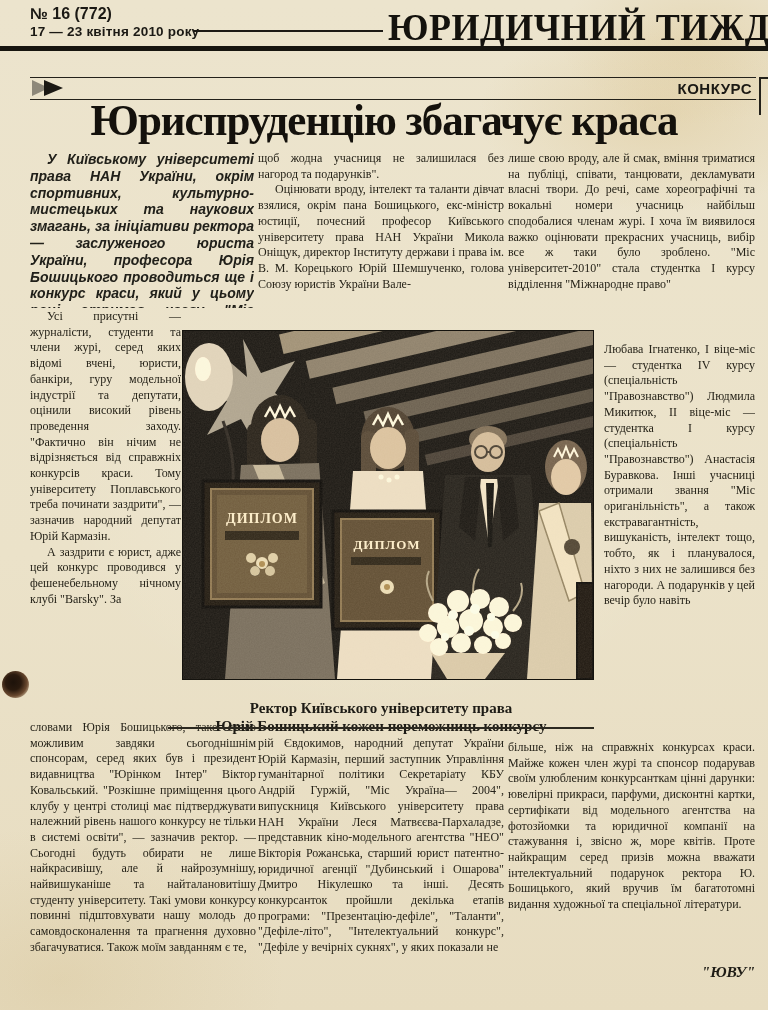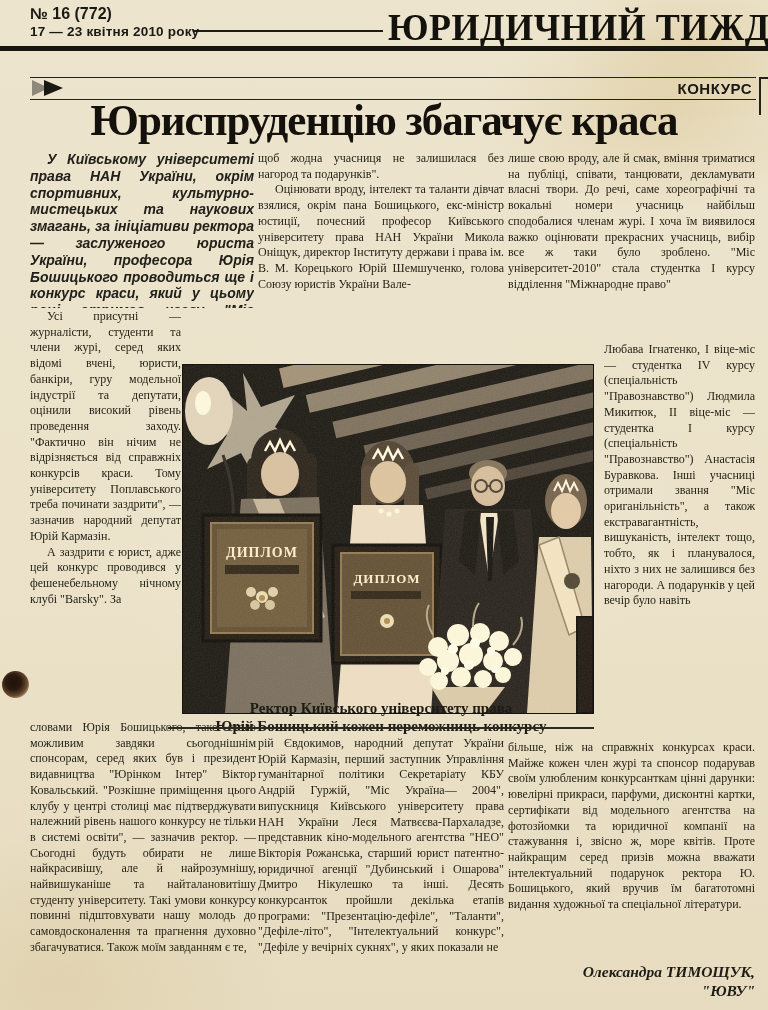--- a/index.html
+++ b/index.html
@@ -48,21 +48,21 @@
   .col1-wide{left:30px;top:720px;width:226px;height:288px;}
   .col2-top{left:258px;top:151px;width:246px;height:175px;}
   .col2-bottom{left:258px;top:736px;width:246px;height:272px;}
   .col3-top{left:508px;top:151px;width:247px;height:168px;}
   .col3-narrow{left:604px;top:318px;width:151px;height:412px;margin-top:24px;}
   .col3-wide{left:508px;top:740px;width:247px;height:218px;}
   .byline{position:absolute;left:478px;top:962px;width:277px;text-align:right;
     font-weight:bold;font-style:italic;font-size:15.5px;line-height:19px;color:#1e1c16;}
   
   .photo-frame{position:absolute;left:182px;top:330px;width:410px;height:348px;
-    border:1px solid #15130e;background:#17140f;margin-top:34px;}
+    border:1px solid #15130e;background:#17140f;}
   .photo-frame svg{display:block;filter:sepia(.28) brightness(1.02) contrast(.97);}
   .caption{position:absolute;left:168px;top:684px;width:426px;text-align:center;
     font-weight:bold;font-size:15px;line-height:17.5px;color:#1d1b15;margin-top:16px;}
   .caption-rule{position:absolute;left:168px;top:727px;width:426px;height:1.5px;background:#2c2920;}
   
   .ink-blot{position:absolute;left:2px;top:671px;width:27px;height:27px;border-radius:50%;
     background:radial-gradient(circle at 42% 42%, #1d120a 0%, #2a1a0e 35%, #6b4a30 62%, rgba(140,105,70,.35) 82%, rgba(140,105,70,0) 100%);}
 </style>
 </head>
 <body>
@@ -249,19 +249,18 @@
     </svg>
   </div>
 
   <div class="caption">
     <div>Ректор Київського університету права</div>
     <div>Юрій Бошицький кожен переможниць конкурсу</div>
   </div>
   <div class="caption-rule"></div>
 
   <div class="byline">
-    <div>Олександра ТИМОЩУК,</div>
     <div>"ЮВУ"</div>
   </div>
 
   <div class="ink-blot"></div>
 
 </div>
 
 </body></html>

